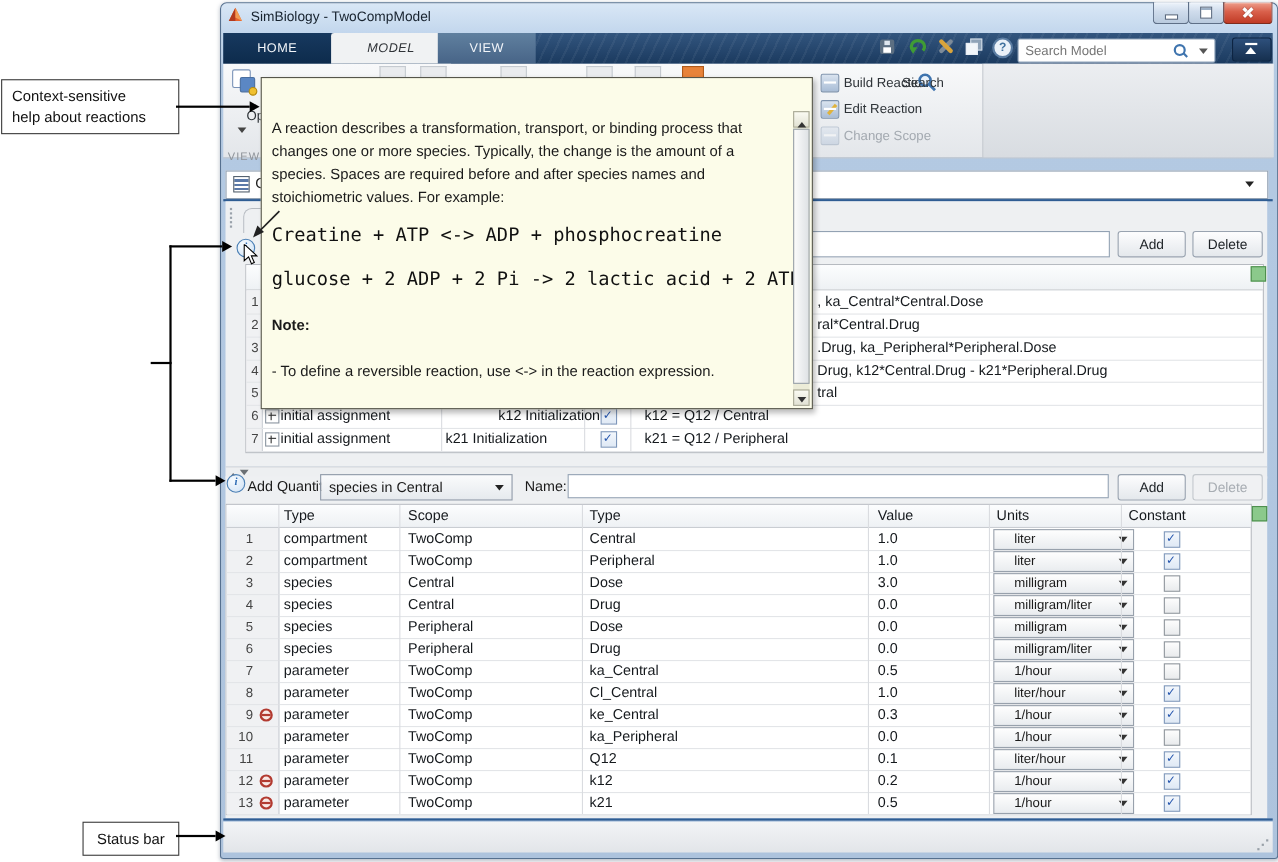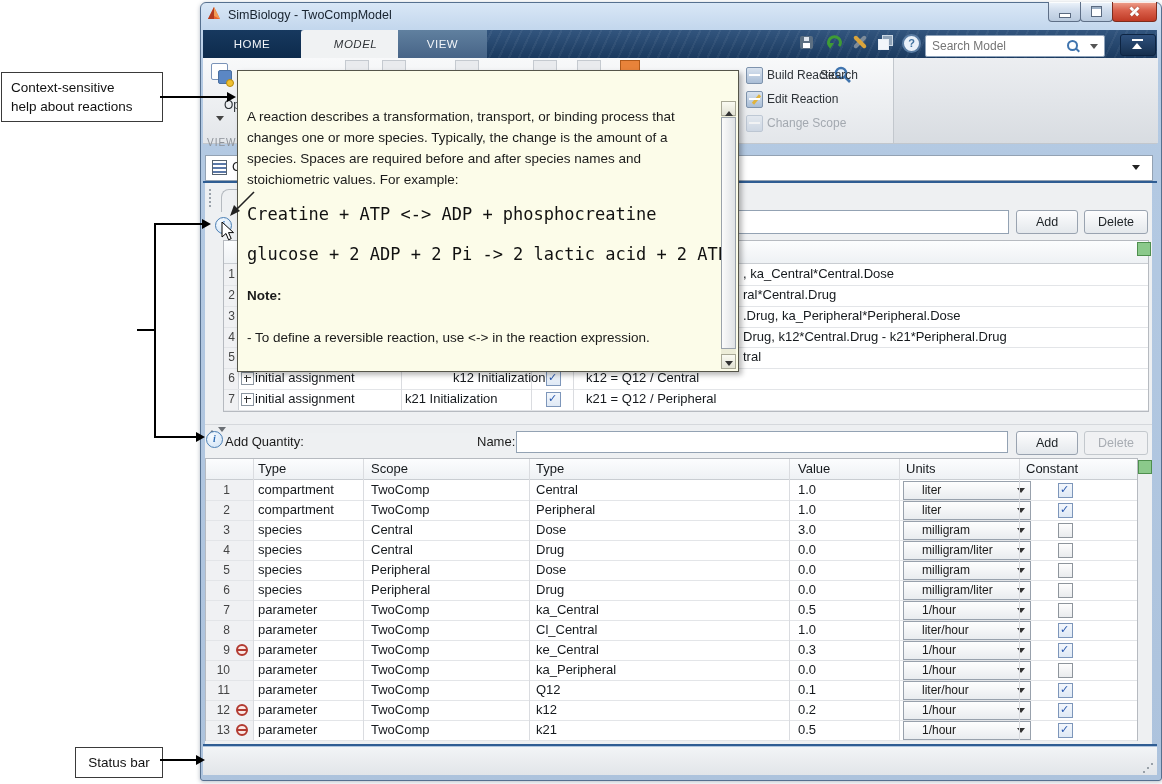--- a/index.html
+++ b/index.html
@@ -263,20 +263,24 @@
 
   <div id="splitter" class="abs">
     <div class="tri-up" style="left:3px;top:1px;"></div>
     <div class="tri-down" style="left:13px;top:2px;"></div>
   </div>
 
   <div class="abs" style="left:205px;top:433px;width:947px;height:311px;background:#eef0f2;"></div>
 
   <div class="infoicon abs" style="left:206px;top:431px;"></div>
   <div class="abs" style="left:225px;top:434px;font-size:13px;color:#1a1a1a;">Add Quantity:</div>
+  <div class="drop abs" style="left:291px;top:431px;width:173px;">
+    <span style="padding-left:7px;">species in Central</span>
+    <div class="downarrow" style="right:7px;top:9px;border-top-color:#222;"></div>
+  </div>
   <div class="abs" style="left:477px;top:434px;font-size:13px;color:#1a1a1a;">Name:</div>
   <input class="input abs" style="left: 516px; top: 431px; width: 482px; height: 20px;">
   <div class="btn abs" style="left:1016px;top:431px;width:60px;height:22px;line-height:22px;">Add</div>
   <div class="btn disabled abs" style="left:1084px;top:431px;width:62px;height:22px;line-height:22px;">Delete</div>
 
   <div id="qty-table" class="table-box" style="left:205px;top:458px;width:931px;height:281px;">
     <div id="qty-head" class="thead" style="height:20px;">
         <span class="cellt" style="left: 52px;">Type</span>
         <span class="cellt" style="left: 165px;">Scope</span>
         <span class="cellt" style="left: 330px;">Type</span>

